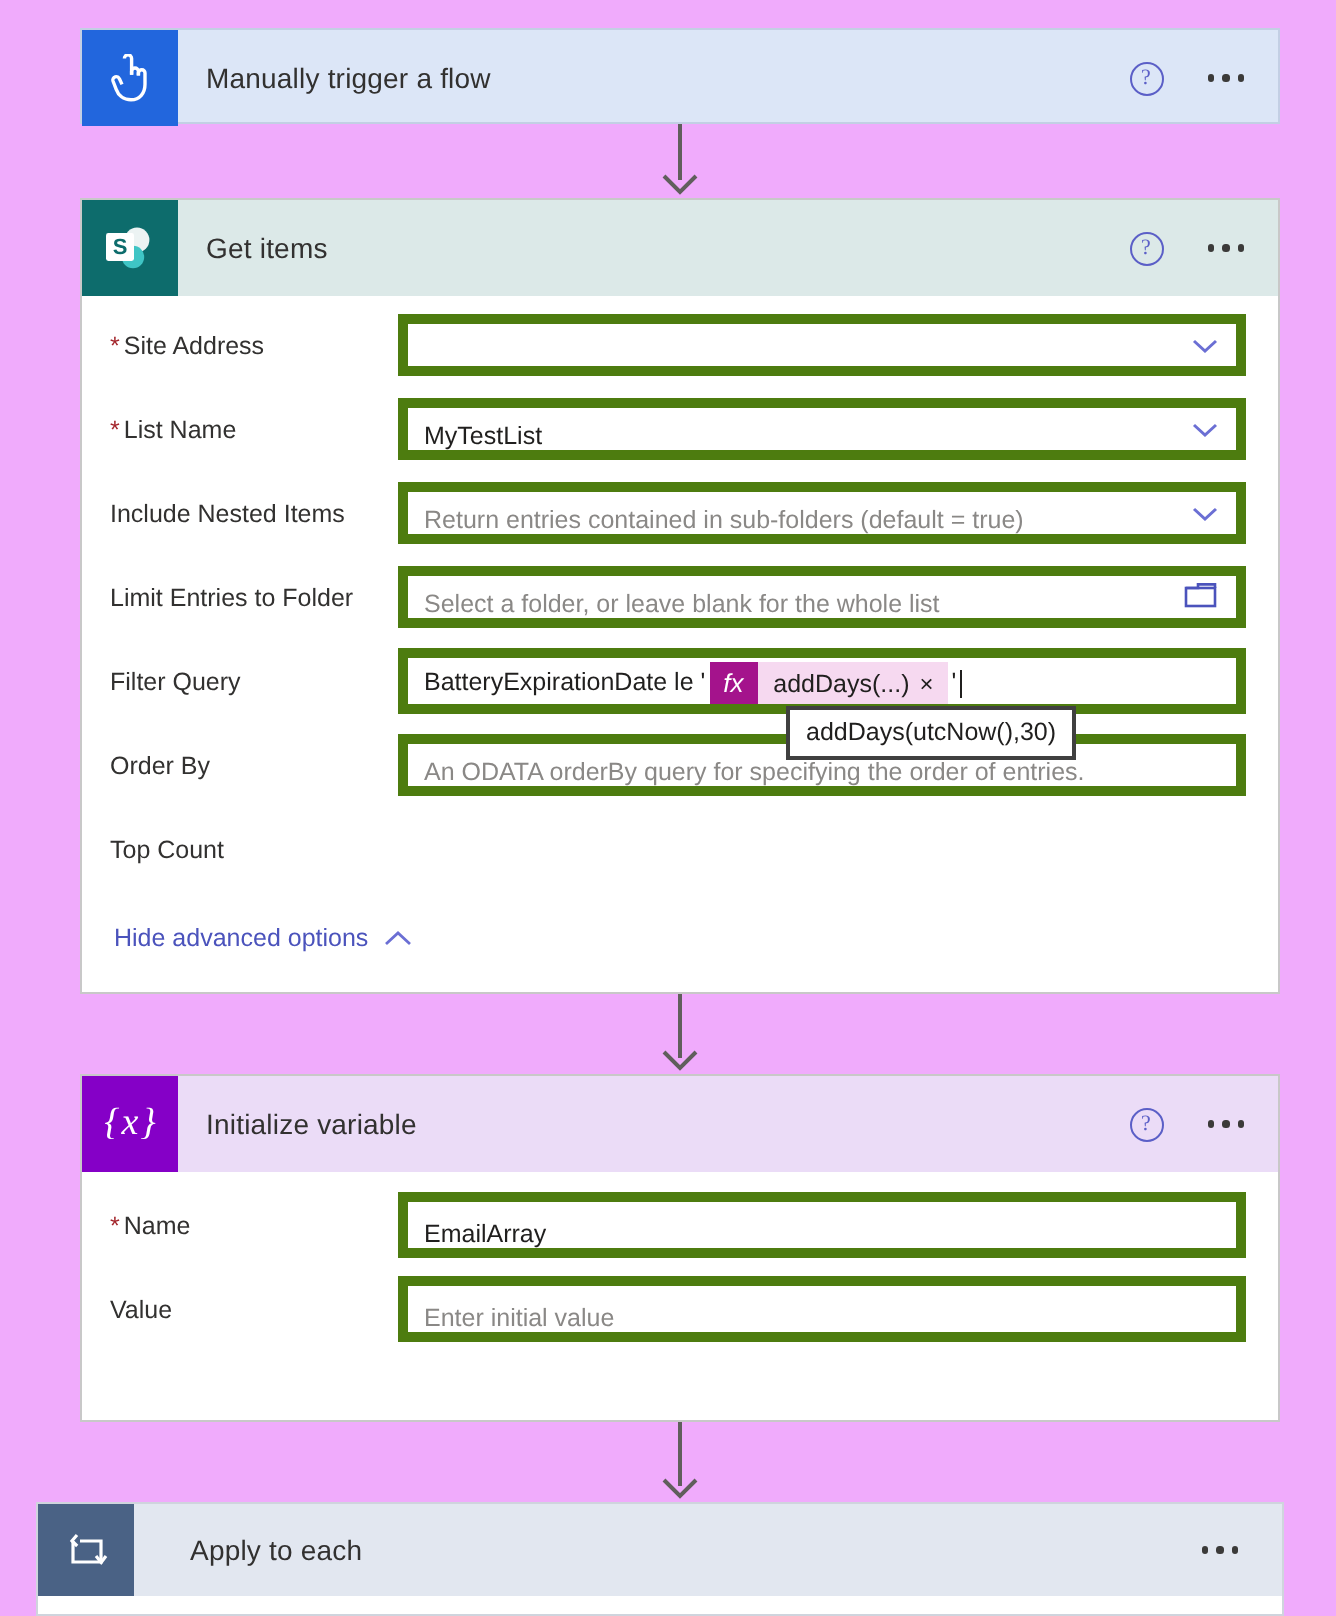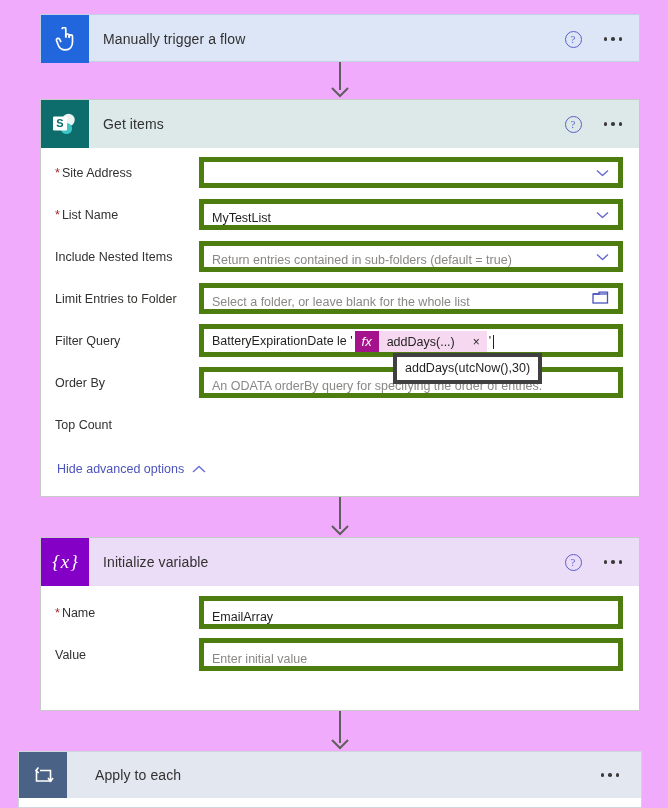--- a/index.html
+++ b/index.html
@@ -117,38 +117,38 @@
     color: #fff;
     font-family: Liberation Sans, sans-serif;
     font-style: italic;
     font-size: 13px;
     display: flex; align-items: center; justify-content: center;
   }
   .token .tok-body {
     background: #f6d9f0;
     height: 21px;
     display: flex; align-items: center;
-    gap: 18px;
+    gap: 5px;
     padding: 0 7px 0 8px;
     font-size: 12.5px;
     color: #201f1e;
   }
   .token .tok-x { color: #201f1e; font-size: 12px; line-height: 1; }
   .caret {
     display: inline-block;
     width: 1px; height: 14px;
     background: #201f1e;
     vertical-align: middle;
     margin-left: 2px;
   }
 
   .tooltip {
     position: absolute;
     background: #ffffff;
-    border: 4px solid #404040;
+    border: 2px solid #404040;
     font-size: 12.5px;
     color: #201f1e;
     padding: 4px 8px 5px;
     white-space: nowrap;
     z-index: 40;
   }
 
   .adv-link {
     display: flex;
     align-items: center;

